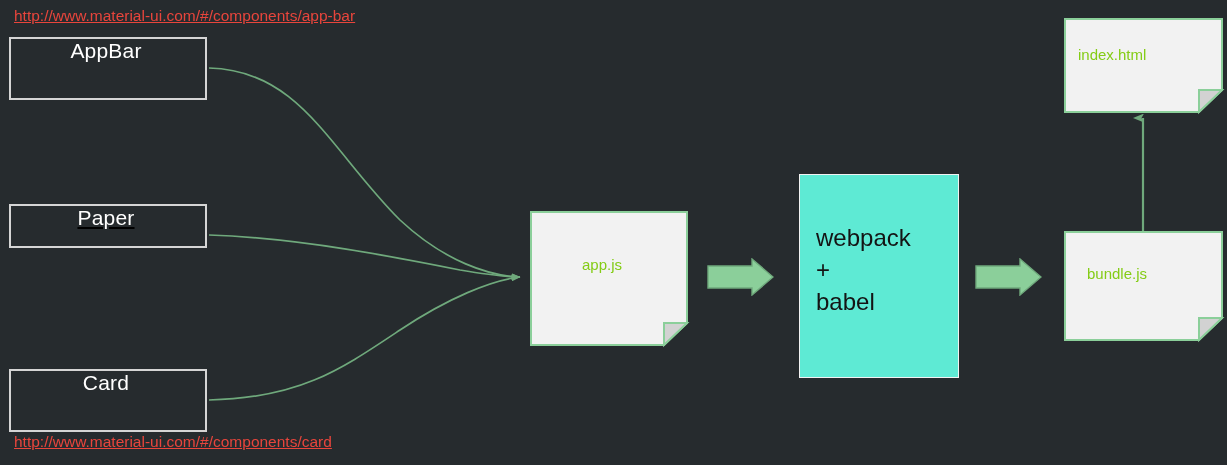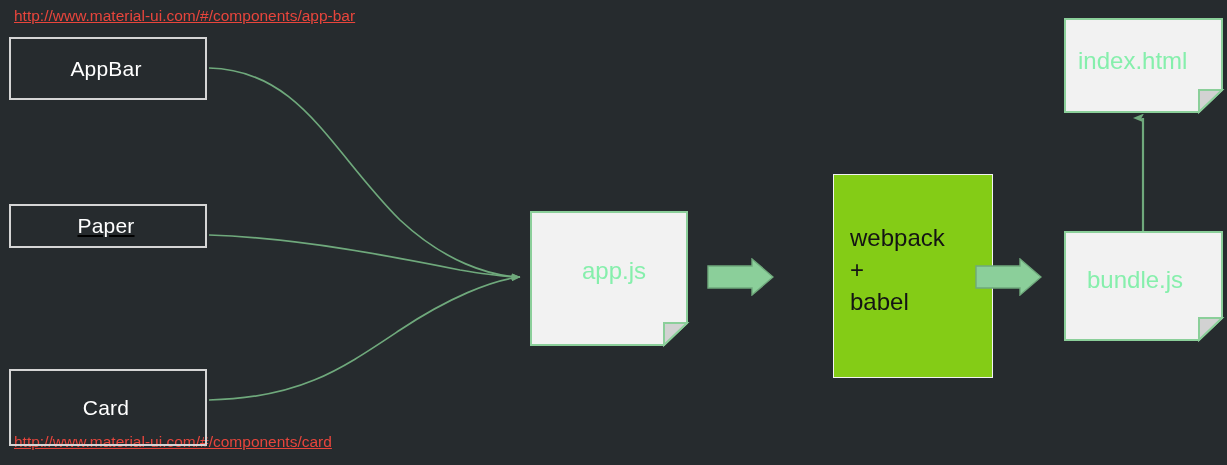--- a/index.html
+++ b/index.html
@@ -25,21 +25,21 @@
     pointer-events: none;
   }
 
   
   .comp-box {
     position: absolute;
     box-sizing: border-box;
     border: 2px solid #d5d5d5;
     background: transparent;
     display: flex;
-    align-items: center;
+    align-items: flex-start;
     justify-content: center;
   }
   .comp-box .comp-label {
     color: #ffffff;
     font-size: 21px;
     letter-spacing: 0.2px;
     position: relative;
     left: -2px;
   }
 
@@ -59,34 +59,33 @@
     position: absolute;
   }
   .note svg {
     position: absolute;
     left: 0;
     top: 0;
     overflow: visible;
   }
   .note .note-label {
     position: absolute;
-    color: #86efac;
-    font-size: 24px;
+    color: #84cc16;
+    font-size: 15px;
     white-space: pre-line;
     line-height: 1.32;
     text-align: right;
   }
 
   
   .proc-box {
     position: absolute;
     box-sizing: border-box;
-    background: #84cc16;
+    background: #5eead4;
     border: 1px solid #f2f2f2;
-    margin-left: 34px;
   }
   .proc-box .proc-label {
     position: absolute;
     color: #141414;
     font-size: 24px;
     line-height: 1.34;
     white-space: pre-line;
   }
 
   
@@ -124,21 +123,21 @@
   <a class="url-link" style="left:14px; top:433px;">http://www.material-ui.com/#/components/card</a>
 
   <div class="comp-box" style="left:9px; top:37px; width:198px; height:63px;">
     <span class="comp-label">AppBar</span>
   </div>
 
   <div class="comp-box" style="left:9px; top:204px; width:198px; height:44px;text-decoration:underline;">
     <span class="comp-label">Paper</span>
   </div>
 
-  <div class="comp-box" style="left:9px; top:369px; width:198px; height:77px;">
+  <div class="comp-box" style="left:9px; top:369px; width:198px; height:63px;">
     <span class="comp-label">Card</span>
   </div>
 
   <div class="note" style="left:530px; top:211px; width:158px; height:135px;">
     <svg width="158" height="135" viewBox="0 0 158 135" xmlns="http://www.w3.org/2000/svg">
       <path d="M 1,1 L 157,1 L 157,112 L 134,134 L 1,134 Z" fill="#f2f2f2" stroke="#8bcf9a" stroke-width="2"></path>
       <path d="M 157,112 L 134,112 L 134,134 Z" fill="#d2d2d2" stroke="#8bcf9a" stroke-width="2"></path>
     </svg>
     <span class="note-label" style="left:16px; top:44px;margin-left:36px;">app.js</span>
   </div>

